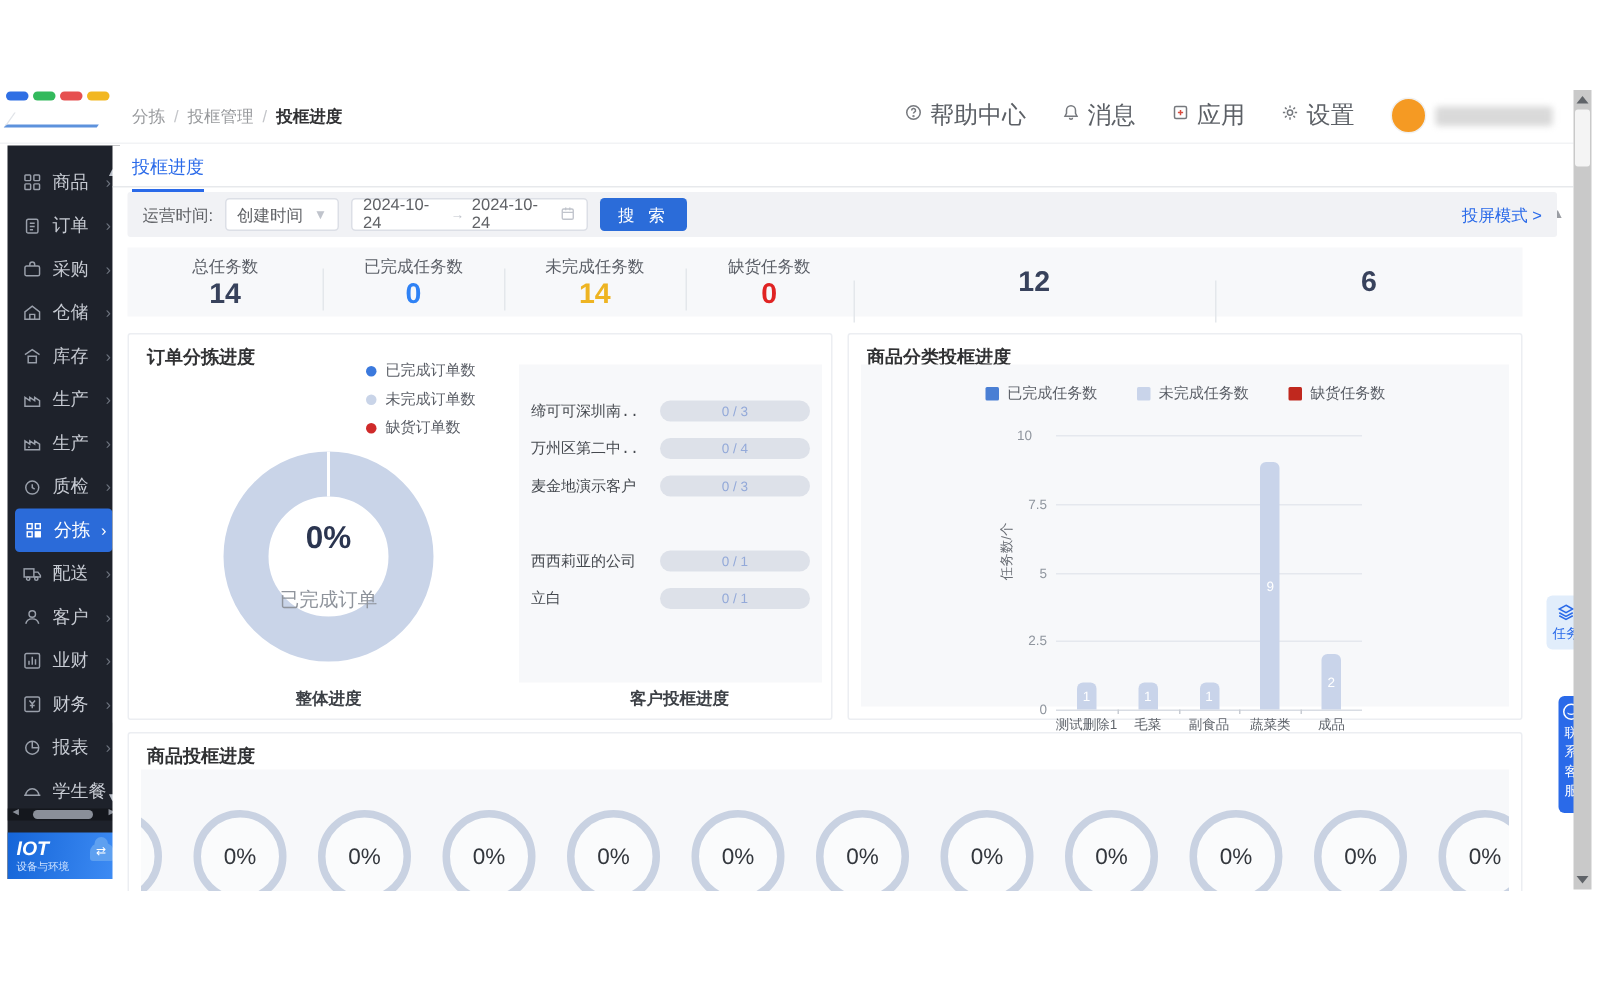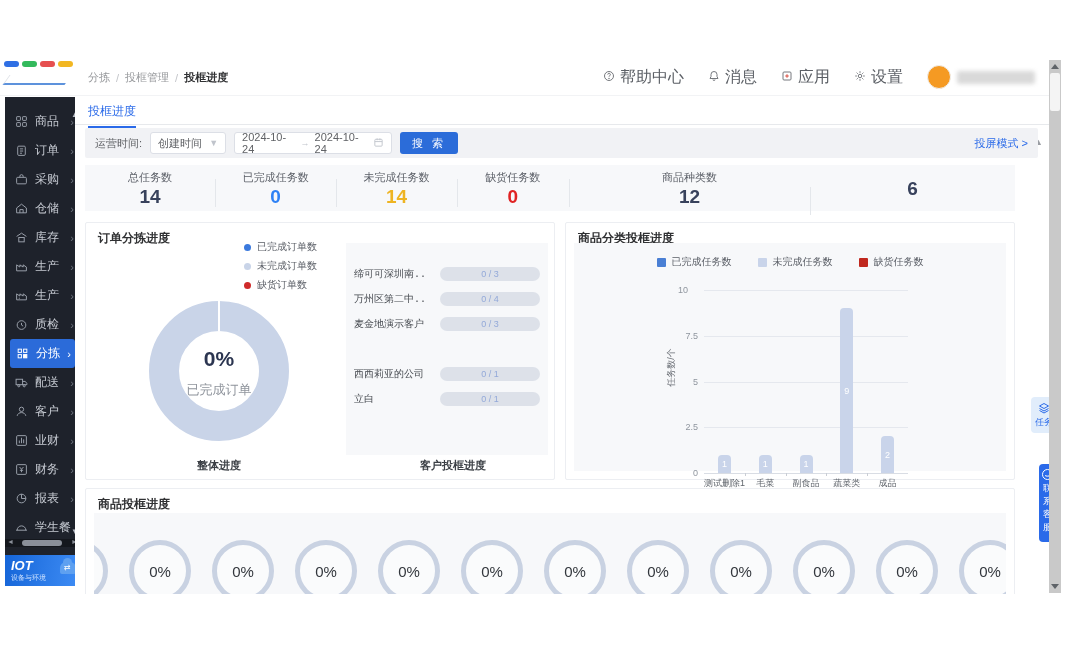--- a/index.html
+++ b/index.html
@@ -70,21 +70,21 @@
   #chart-card { left:490px; top:125px; width:450px; height:258px; }
   #product-card { left:10px; top:391px; width:930px; height:150px; }
   
   #donut-legend { position:absolute; left:158px; top:17px; display:flex; flex-direction:column; gap:5px; }
   .lg-row { display:flex; align-items:center; gap:6px; font-size:10px; color:#5a5e66; }
   .lg-dot { width:7px; height:7px; border-radius:50%; }
   #donut { position:absolute; left:63px; top:78px; width:140px; height:140px; border-radius:50%; border:30px solid #c9d4e8; }
   #donut:after { content:''; position:absolute; left:50%; top:-30px; width:2px; height:30px; background:#fff; transform:translateX(-50%); }
   #donut-center { position:absolute; left:63px; top:124px; width:140px; text-align:center; }
   #donut-pct { font-size:21px; font-weight:bold; color:#2b3550; }
-  #donut-cap { font-size:13px; color:#8f949c; margin-top:10px; }
+  #donut-cap { font-size:13px; color:#8f949c; margin-top:20px; }
   #cust-panel { position:absolute; left:260px; top:20px; width:202px; height:212px; background:#f7f8fa; }
   .cust-row { position:absolute; left:0; width:100%; height:14px; display:flex; align-items:center; }
   .cust-name { position:absolute; left:8px; font-size:10px; color:#45494f; white-space:nowrap;font-family:Liberation Mono, monospace; }
   .cust-pill { position:absolute; right:8px; width:100px; height:14px; background:#dde1e9; border-radius:7px; text-align:center;
     font-size:9px; color:#93a9d9; line-height:14px; }
   .sub-caption { position:absolute; bottom:6px; font-size:11px; color:#3c4046; text-align:center; font-weight:bold; }
   #overall-caption { left:0; width:266px; }
   #cust-caption { left:266px; right:0; }
   
   #chart-panel { position:absolute; left:8px; top:20px; right:8px; bottom:8px; background:#f7f8fa; }
@@ -396,21 +396,20 @@
         </div>
         <div class="stat" style="width: 13%;">
           <div class="stat-label">未完成任务数</div>
           <div class="stat-value" style="color: rgb(238, 180, 34);">14</div>
         </div>
         <div class="stat" style="width: 12%;">
           <div class="stat-label">缺货任务数</div>
           <div class="stat-value" style="color: rgb(224, 35, 35);">0</div>
         </div>
         <div class="stat" style="width: 26%;">
-          <div class="stat-label">商品种类数</div>
           <div class="stat-value" style="color: rgb(56, 66, 92);">12</div>
         </div>
         <div class="stat" style="width: 22%;">
           <div class="stat-value" style="color: rgb(56, 66, 92);">6</div>
         </div>
       </div>
 
     <div class="card" id="order-card">
       <div class="card-title">订单分拣进度</div>
       <div id="donut-legend">

